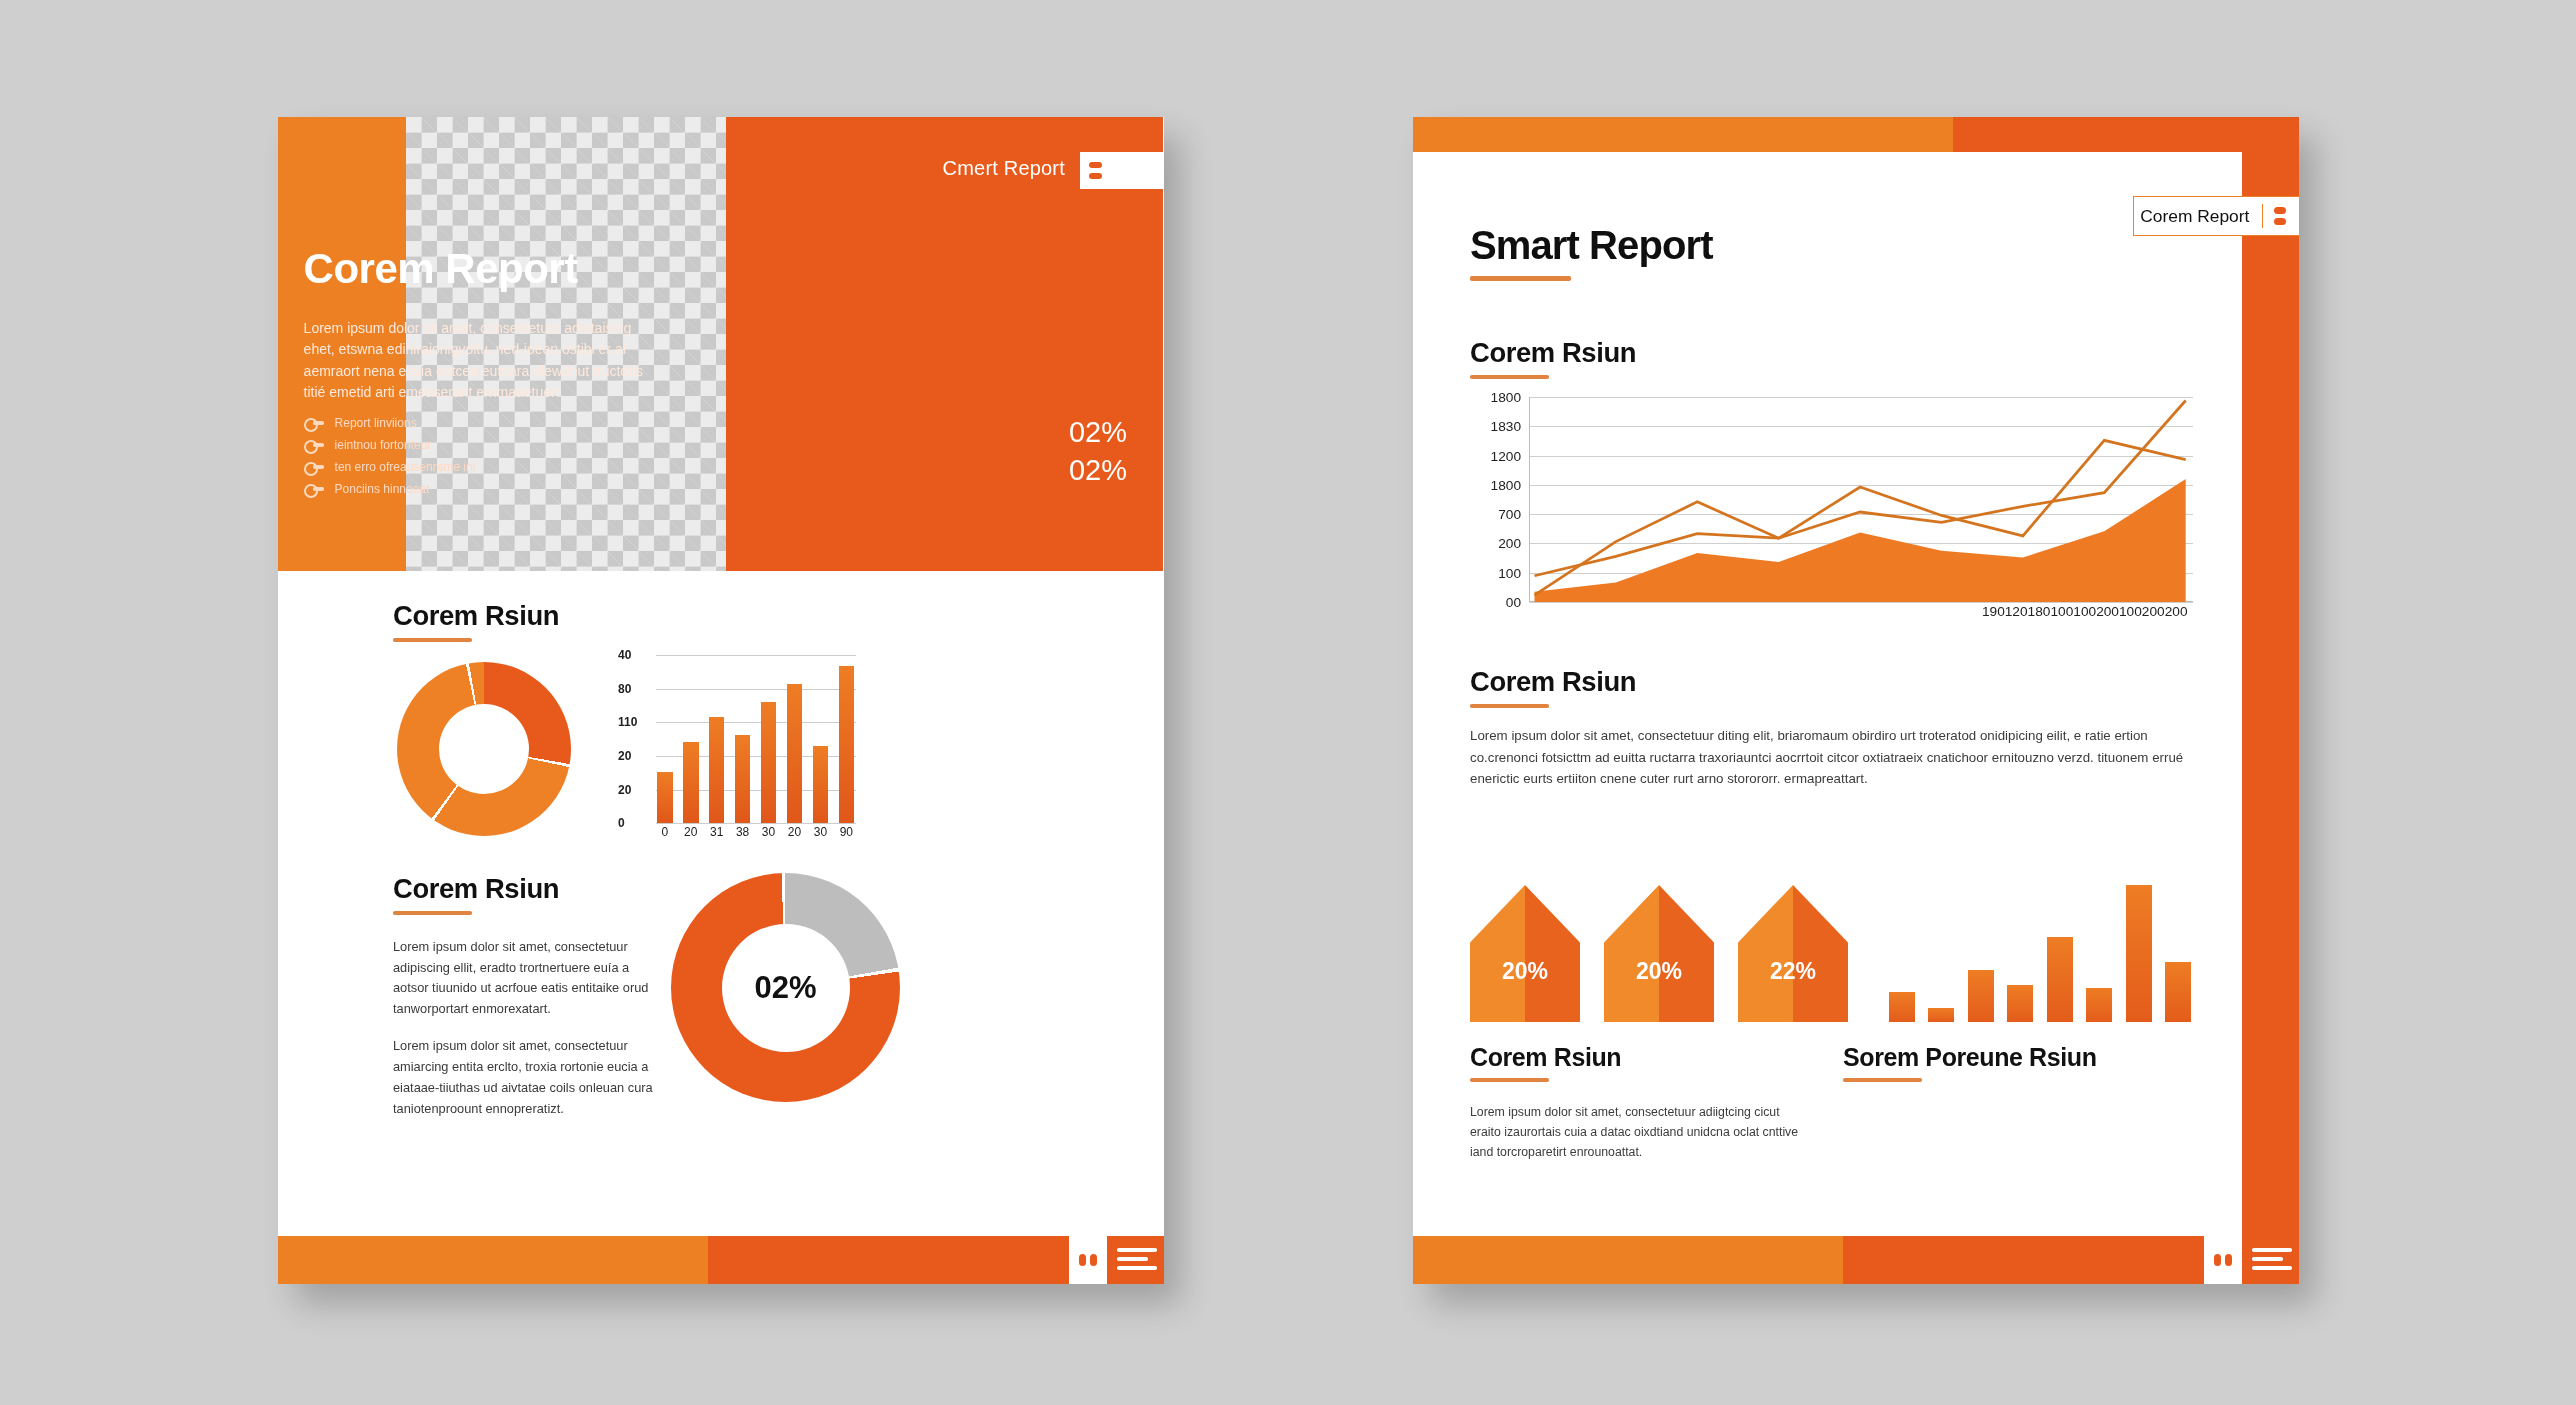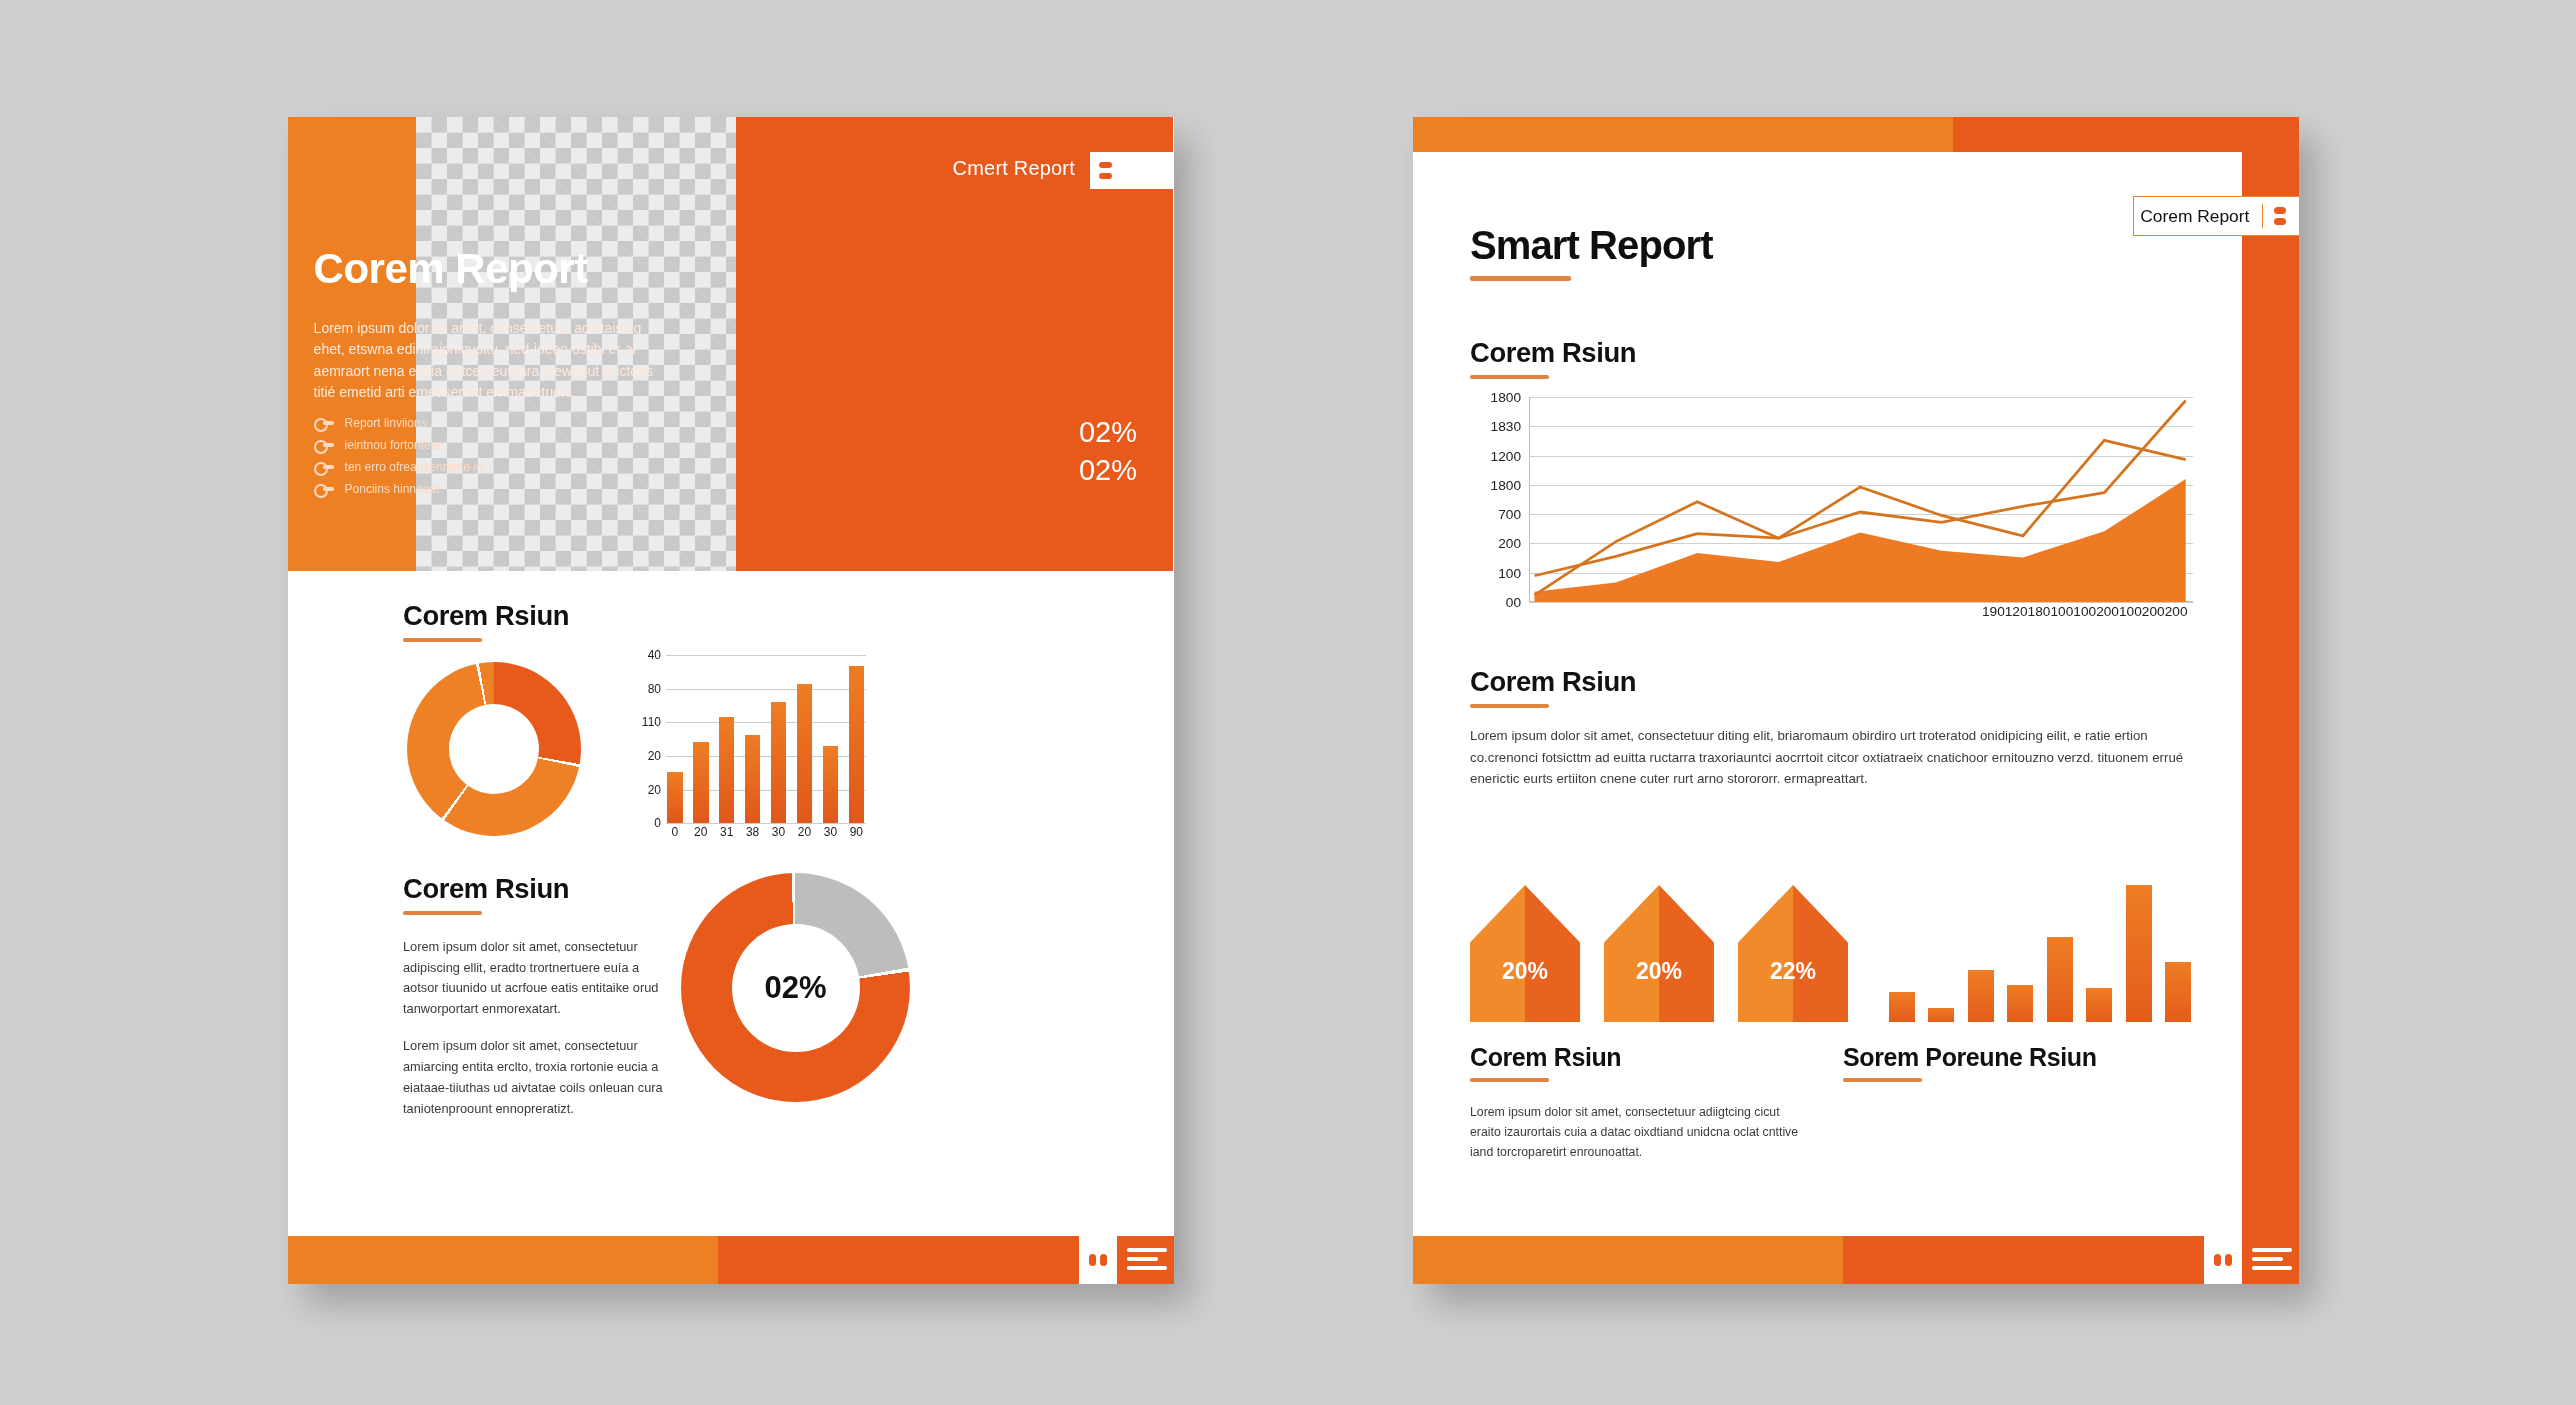--- a/index.html
+++ b/index.html
@@ -1,21 +1,21 @@
 <!DOCTYPE html>
 <html style="font-size:14.6px"><head>
 <meta charset="utf-8">
 <style>
   html,body{margin:0;padding:0;background:#cfcfcf;}
   body{width:2576px;height:1405px;overflow:hidden;font-family:"Liberation Sans",sans-serif;}
   .stage{position:relative;width:2576px;height:1405px;background:#cfcfcf;}
 
   
   .page{position:absolute;background:#fff;box-shadow:16.5px 20px 31px rgba(0,0,0,.22);overflow:hidden;}
-  #page-left{left:288px;top:117px;width:886px;height:1167px;}
+  #page-left{left:278px;top:117px;width:886px;height:1167px;}
   #page-right{left:1413px;top:117px;width:886px;height:1167px;}
 
   
   .cover{position:absolute;left:0;top:0;width:886px;height:454px;}
   .cover-bar-left{position:absolute;left:0;top:0;width:128px;height:454px;background:#ED8023;}
   .cover-photo{position:absolute;left:128px;top:0;width:320px;height:454px;
     background-image:
       linear-gradient(45deg,#c9c9c9 25%,transparent 25%,transparent 75%,#c9c9c9 75%),
       linear-gradient(45deg,#c9c9c9 25%,transparent 25%,transparent 75%,#c9c9c9 75%);
     background-size:31px 31px;background-position:0 0,15.6px 15.6px;background-color:#ececec;}
@@ -48,21 +48,21 @@
   .head.small .h-txt{font-size:25px;}
 
   .sec1-head{position:absolute;left:115px;top:29px;}
   .donut1{position:absolute;left:119px;top:91px;width:174px;height:174px;border-radius:50%;
     background:conic-gradient(#E8591C 0deg 100deg,#fff 100deg 102deg,#EE8126 102deg 215deg,#fff 215deg 217deg,#EE8126 217deg 348deg,#fff 348deg 350deg,#EE8126 350deg 360deg);}
   .donut1:after{content:"";position:absolute;left:50%;top:50%;transform:translate(-50%,-50%);width:90px;height:90px;border-radius:50%;background:#fff;}
 
   .bars1{position:absolute;left:340px;top:84px;width:238px;height:192px;}
   .bars1 .grid{position:absolute;left:38px;right:0;top:0;bottom:24px;}
   .bars1 .grid span{position:absolute;left:0;right:0;height:0.9px;background:#ccc;}
-  .bars1 .ylab{position:absolute;left:0;width:33px;text-align:right;font-size:12px;color:#222;transform:translateY(-50%);}
+  .bars1 .ylab{position:absolute;left:0;width:33px;font-size:12px;color:#222;transform:translateY(-50%);font-weight:bold;}
   .bars1 .plot{position:absolute;left:39px;right:1.8px;bottom:24px;top:0;display:flex;align-items:flex-end;justify-content:space-between;}
   .bars1 .bar{width:15.6px;background:linear-gradient(180deg,#EE7D24,#E0571A);}
   .bars1 .xaxis{position:absolute;left:39px;right:1.8px;bottom:0;height:22px;display:flex;justify-content:space-between;}
   .bars1 .xlab{width:15.6px;text-align:center;font-size:12px;color:#222;}
 
   .sec2-head{position:absolute;left:115px;top:302px;}
   .sec2-para{position:absolute;left:115px;top:366px;width:265px;font-size:12.8px;line-height:1.62;color:#3a3a3a;}
   .sec2-para p{margin:0 0 16.5px 0;}
 
   .donut2wrap{position:absolute;left:393px;top:302px;width:229px;height:229px;}

